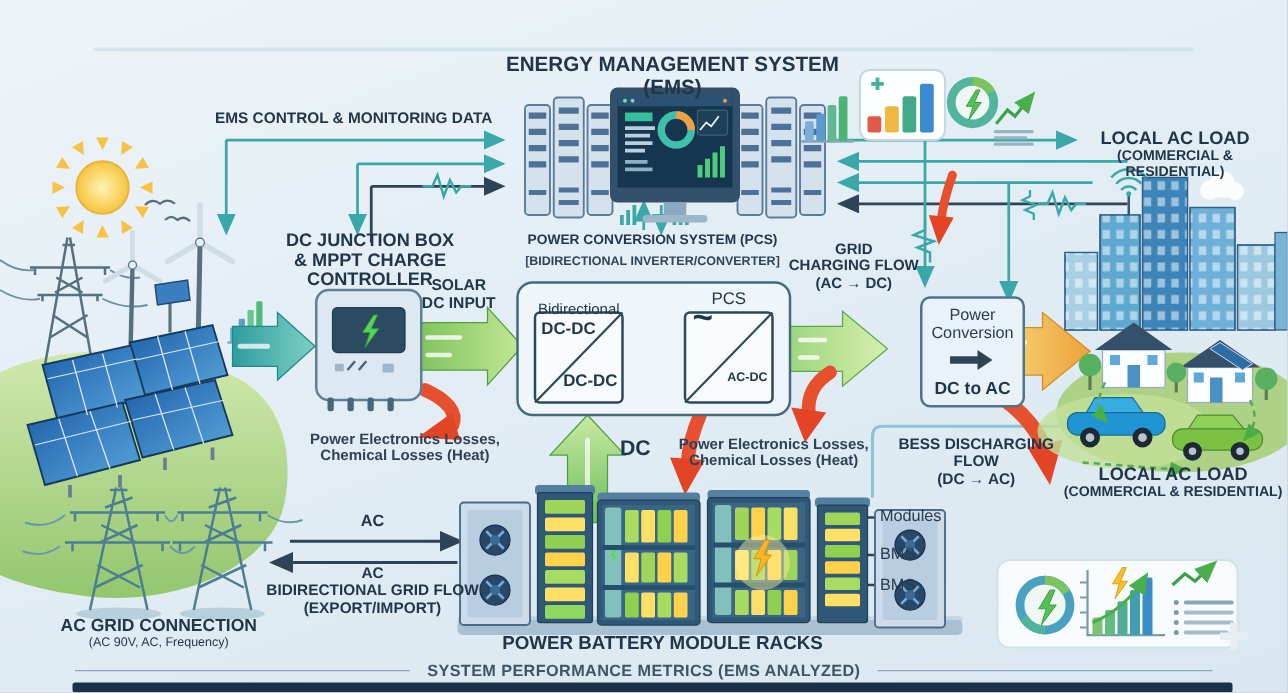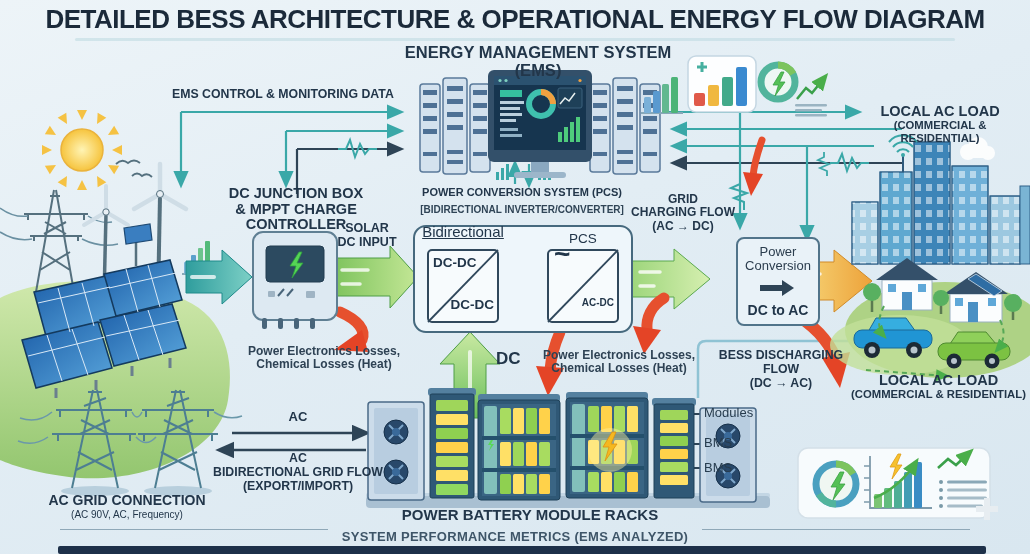--- a/index.html
+++ b/index.html
@@ -12,21 +12,21 @@
   .b{font-weight:bold;}
   .load{font-size:11.3px;font-weight:bold;}
   .load::first-line{font-size:14.5px;}
   .conn{font-size:10px;font-weight:normal;}
   .conn::first-line{font-size:14px;font-weight:bold;}
   .pcbox{position:absolute;left:712px;top:237px;width:80px;height:85px;
     background:#e9f2f8;border:2px solid #51748a;border-radius:8px;
     display:flex;flex-direction:column;align-items:center;justify-content:space-evenly;margin-left:24px;}
   .pcbox .t{font-size:13px;color:#2b3d4e;text-align:center;white-space:pre-line;line-height:1.1;}
   .pcbox .m{font-size:14px;font-weight:bold;color:#22364a;}
-  .footer{position:absolute;left:0;top:529px;width:1030px;display:flex;
+  .footer{position:absolute;left:0;top:529px;width:1030px;display:flex;align-items:center;
     justify-content:center;gap:14px;padding:0 60px;box-sizing:border-box;}
   .footer .line{flex:1;border-top:1.6px solid #8fa8b8;height:0;}
   .footer .txt{font-size:13px;font-weight:bold;color:#3e5568;letter-spacing:.3px;white-space:nowrap;}
   .navybar{position:absolute;left:58px;top:546px;width:928px;height:8px;background:#1d3049;border-radius:2px;}
   .underline{position:absolute;left:75px;top:38px;width:880px;height:3px;background:#bcd8e0;opacity:.55;border-radius:2px;}
 </style>
 </head>
 <body>
 
 <div class="stage">
@@ -577,35 +577,34 @@
           <circle cx="941" cy="506" r="2" fill="#7a9aa8"></circle>
           <rect x="947" y="504.4" width="36" height="3.2" rx="1.6" fill="#a6bcc8"></rect>
         </g>
   <g fill="#e7edf1">
           <rect x="976" y="506" width="22" height="6"></rect>
           <rect x="984" y="498" width="6" height="22"></rect>
         </g>
 </g>
 </svg>
 
-<div class="lbl c b" style="left:0;top:5px;width:1030px;font-size:26px;letter-spacing:-0.5px;color:#1b2a3a;">DETAILED BESS ARCHITECTURE &amp; OPERATIONAL ENERGY FLOW DIAGRAM</div>
 <div class="underline"></div>
 
 <div class="lbl b" style="left:172px;top:88px;font-size:12.3px;">EMS CONTROL &amp; MONITORING DATA</div>
 <div class="lbl c b" style="left:388px;top:43px;width:300px;font-size:16.5px;">ENERGY MANAGEMENT SYSTEM (EMS)</div>
 
 <div class="lbl c b" style="left:220px;top:186px;width:152px;font-size:14.5px;line-height:1.08;">DC JUNCTION BOX
 &amp; MPPT CHARGE
 CONTROLLER</div>
 <div class="lbl c b" style="left:329px;top:221px;width:76px;font-size:12.5px;">SOLAR
 DC INPUT</div>
 
 <div class="lbl c b" style="left:390px;top:186px;width:264px;font-size:11px;">POWER CONVERSION SYSTEM (PCS)</div>
 <div class="lbl c b" style="left:390px;top:204px;width:264px;font-size:10px;color:#2f4456;">[BIDIRECTIONAL INVERTER/CONVERTER]</div>
-<div class="lbl c" style="left:414px;top:224px;width:98px;font-size:15px;text-decoration:underline;">Bidirectional</div>
+<div class="lbl c" style="left:414px;top:241px;width:98px;font-size:12px;">Bidirectional</div>
 <div class="lbl c" style="left:548px;top:231px;width:70px;font-size:13.5px;">PCS</div>
 <div class="lbl b" style="left:433px;top:255px;font-size:13.5px;">DC-DC</div>
 <div class="lbl b" style="left:446px;top:297px;width:48px;font-size:13.5px;text-align:right;">DC-DC</div>
 <div class="lbl b" style="left:554px;top:240px;font-size:28px;line-height:1;">~</div>
 <div class="lbl b" style="left:566px;top:297px;width:48px;font-size:10px;text-align:right;">AC-DC</div>
 
 <div class="lbl c b" style="left:628px;top:193px;width:110px;font-size:12px;">GRID
 CHARGING FLOW
 (AC → DC)</div>
 

